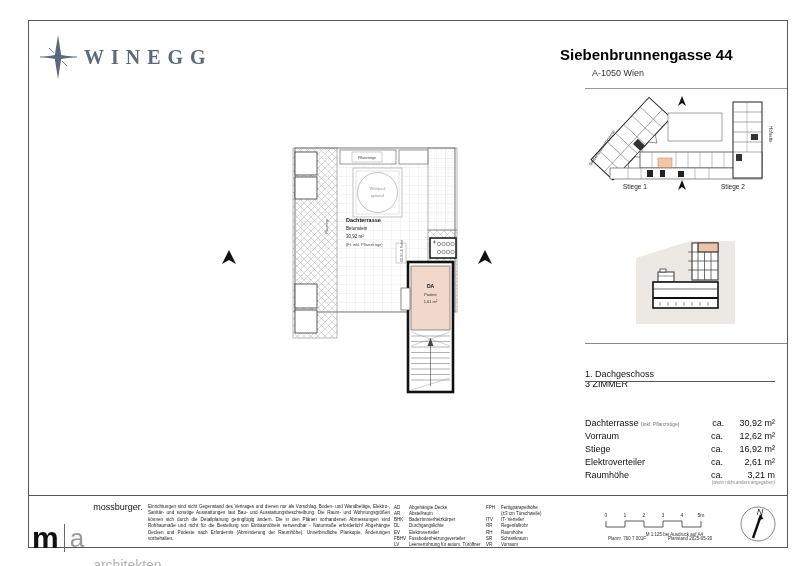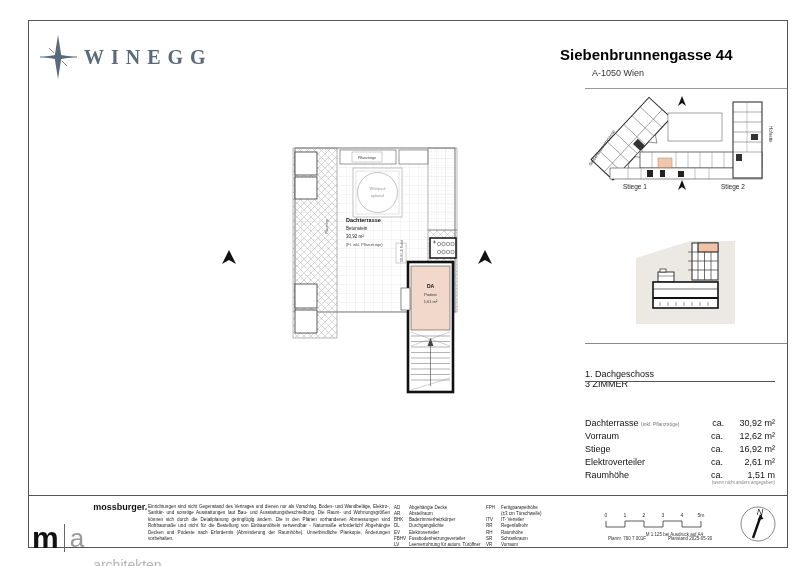--- a/index.html
+++ b/index.html
@@ -31,21 +31,21 @@
   .tinywrap{position:absolute;overflow:visible;}
   .tinywrap .inner{transform:scale(0.5);transform-origin:0 0;font-size:9.2px;line-height:1.42;color:#222;}
   .legend-row{display:flex;line-height:12.4px;font-size:9px;color:#222;}
   .legend-row .ab{width:30px;}
   .legend-row .tm{flex:1;}
   .malogo{position:absolute;left:32px;top:503px;display:flex;align-items:center;}
   .malogo .m{font-size:30px;font-weight:900;color:#111;line-height:26px;}
   .malogo .bar{width:1px;height:28px;background:#666;margin:0 5px;}
   .malogo .a{font-size:26px;font-weight:300;color:#9a9a9a;line-height:26px;}
   .malogo .stack{margin-left:9px;line-height:1.05;}
-  .malogo .nm{font-size:9px;font-weight:bold;color:#111;}
+  .malogo .nm{font-size:9px;font-weight:normal;color:#111;}
   .malogo .sb{font-size:14px;color:#b3b3b3;margin-top:46px;}
   .plannums{position:absolute;left:600px;top:536px;width:190px;overflow:visible;}
   .plannums .inner{position:relative;width:380px;transform:scale(0.5);transform-origin:0 0;
                    font-size:9px;color:#333;}
   .plannums .p1{position:absolute;left:16px;top:0;}
   .plannums .p2{position:absolute;left:136px;top:0;}
   svg text{font-family:"Liberation Sans",sans-serif;}
 </style>
 </head>
 <body>
@@ -286,21 +286,21 @@
       <div class="info-row">
         <span class="il">Elektroverteiler</span>
         <span class="sp"></span>
         <span class="ica">ca.</span>
         <span class="inum">2,61 m²</span>
       </div>
       <div class="info-row">
         <span class="il">Raumhöhe</span>
         <span class="sp"></span>
         <span class="ica">ca.</span>
-        <span class="inum">1,51 m</span>
+        <span class="inum">3,21 m</span>
       </div>
     </div>
   <div class="u-foot">
     <div class="inner">(wenn nicht anders angegeben)</div>
   </div>
 
   <div class="hline" style="left:28px;top:495px;width:759px;background:#555;"></div>
 
   <div class="malogo">
     <span class="m">m</span>

